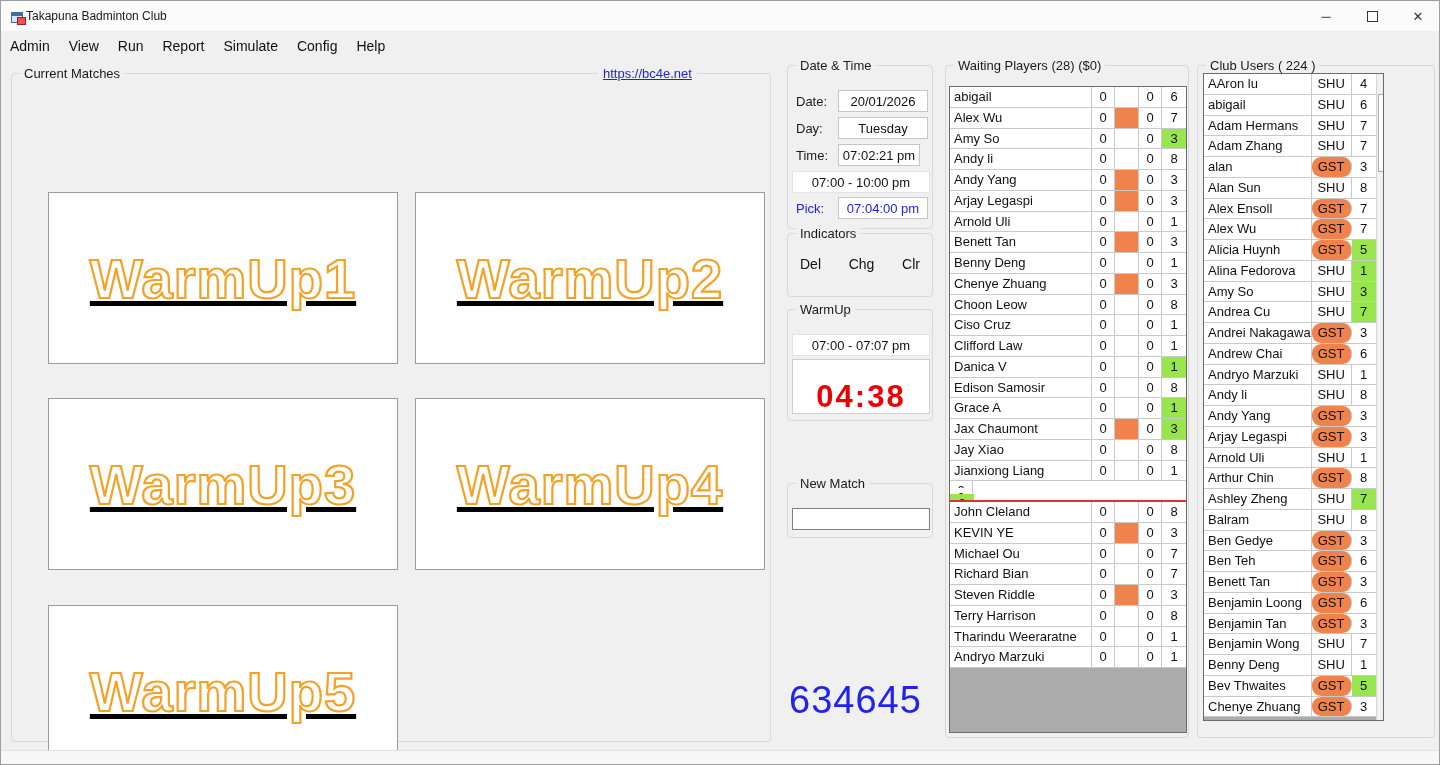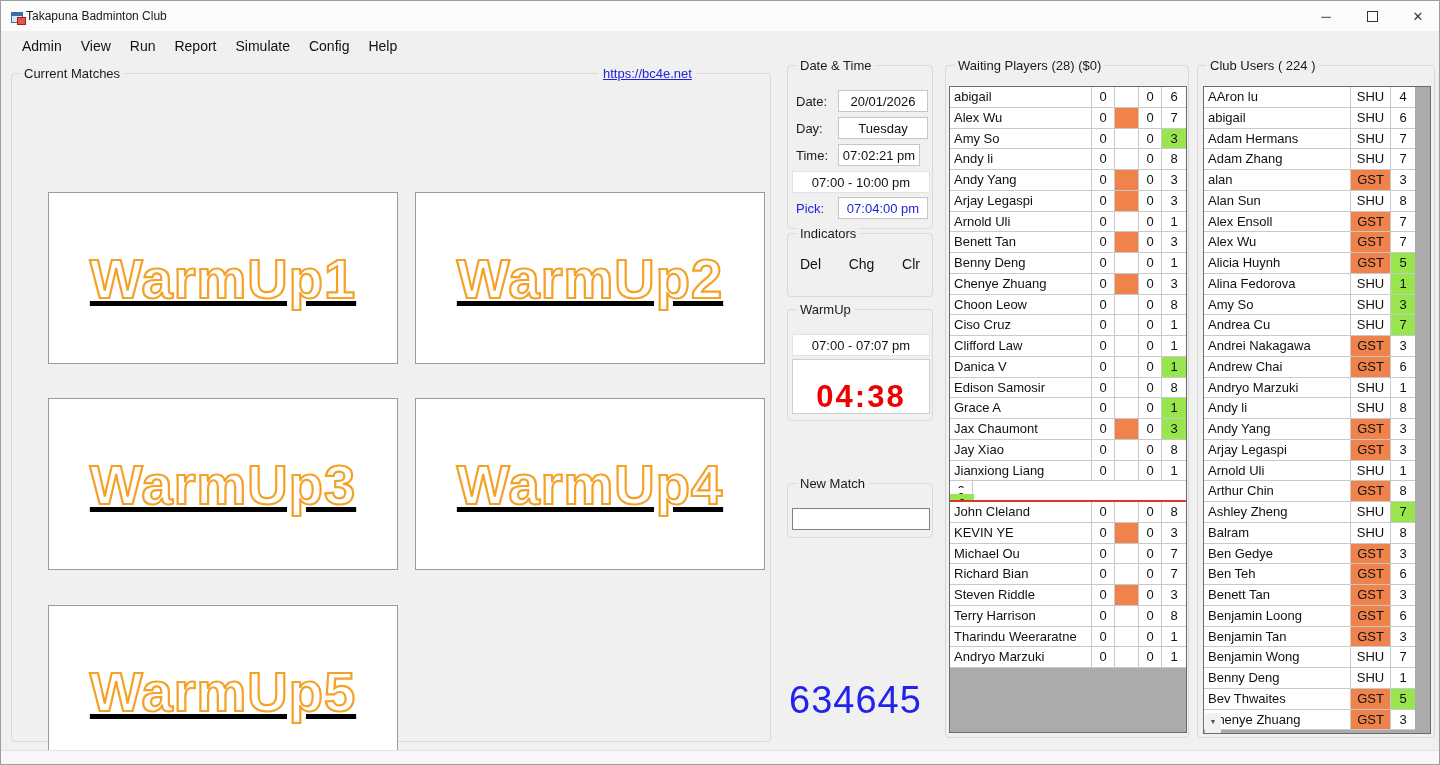--- a/index.html
+++ b/index.html
@@ -10,21 +10,21 @@
   .app-icon{width:16px;height:16px;margin-left:9px;position:relative;display:inline-block;}
   .app-icon .sq1{position:absolute;left:1px;top:4px;width:10px;height:9px;background:#D6E4F7;border:1px solid #3A6EA5;}
   .app-icon .sq1:before{content:"";position:absolute;left:0;top:0;width:10px;height:3px;background:#3A6EA5;}
   .app-icon .sq2{position:absolute;left:7px;top:9px;width:7px;height:6px;background:#E8534A;border:1px solid #922;}
   .titlebar .title{font-size:12px;color:#1A1A1A;}
   .winbtns{position:absolute;right:0;top:0;height:30px;display:flex;}
   .winbtn{width:46px;height:30px;display:flex;align-items:center;justify-content:center;font-size:13px;color:#333;cursor:default;}
   .winbtn .maxsq{width:9px;height:9px;border:1px solid #333;display:inline-block;}
 
   
-  .menubar{position:absolute;left:0;top:30px;width:1440px;height:29px;background:#F0F0F0;display:flex;align-items:center;padding-left:12px;box-sizing:border-box;}
+  .menubar{position:absolute;left:0;top:30px;width:1440px;height:29px;background:#F0F0F0;display:flex;align-items:center;padding-left:0;box-sizing:border-box;}
   .menu-item{font-size:14px;color:#111;padding:4px 9px;margin-right:1px;}
 
   
   .groupbox{position:absolute;border:1px solid #D9D9D9;border-radius:4px;box-sizing:border-box;}
   .gb-title{position:absolute;top:-8px;left:8px;background:#F0F0F0;padding:0 4px;font-size:13px;color:#1A1A1A;white-space:nowrap;}
 
   #current-matches{left:10px;top:72px;width:760px;height:669px;}
   .net-link{position:absolute;top:-8px;left:586px;background:#F0F0F0;padding:0 5px;font-size:13px;color:#2222DD;text-decoration:underline;}
 
   .court{position:absolute;width:350px;height:172px;background:#FFFFFF;border:1px solid #9B9B9B;display:flex;align-items:center;justify-content:center;box-sizing:border-box;text-decoration:underline;}
@@ -63,33 +63,33 @@
   #nx-range{left:4px;top:24px;width:138px;height:22px;border-color:#E3E3E3;}
 
   .session-code{position:absolute;left:788px;top:678px;font-size:38px;color:#2222EE;letter-spacing:1px;}
 
   
   #waiting-players{left:944px;top:64px;width:244px;height:673px;}
   #club-users{left:1196px;top:64px;width:238px;height:673px;}
 
   .tbl{position:absolute;background:#ABABAB;border:1px solid #6B6B6B;box-sizing:border-box;overflow:hidden;}
   #waiting-tbl{left:3px;top:20px;width:238px;height:647px;}
-  #club-tbl{left:5px;top:20px;width:228px;height:648px;display:flex;flex-direction:column;}
+  #club-tbl{left:5px;top:7px;width:181px;height:648px;display:flex;}
   #club-rows{width:211px;}
 
   .trow{display:flex;height:20.75px;box-sizing:border-box;border-bottom:1px solid #C9C9C9;background:#FFF;}
   .trow.divider{border-bottom:2px solid #D83434;flex-direction:column;}
   .cell{box-sizing:border-box;border-right:1px solid #C9C9C9;font-size:13px;color:#111;line-height:19px;overflow:hidden;white-space:nowrap;}
   .cell.name{flex:1;padding-left:4px;}
   .cell.num{text-align:center;}
   .w-v1{width:23px}.w-hl{width:24px}.w-v2{width:23px}.w-sc{width:24px;border-right:none;}
   .hl-on{background:#F0824C;}
   .green{background:#99E54E;}
   .c-type{width:40px;text-align:center;}
-  .c-type.gst{background:#F0824C;}
+  .c-type.gst{background:#F0824C;border-radius:9px;}
   .c-num{width:24px;text-align:center;border-right:none;}
 
   
   .scrollbar{width:17px;background:#F1F1F1;position:relative;border-left:1px solid #D5D5D5;box-sizing:border-box;}
   .sb-btn{position:absolute;left:0;width:16px;height:17px;display:flex;align-items:center;justify-content:center;font-size:7px;color:#505050;background:#F1F1F1;}
   .sb-up{top:0;}
   .sb-down{bottom:0;}
   .sb-thumb{position:absolute;left:1px;top:20px;width:13px;height:78px;background:#FDFDFD;border:1px solid #ACACAC;box-sizing:border-box;}
 
   .footer{position:absolute;left:0;top:749px;width:1440px;height:16px;background:#F7F7F7;border-top:1px solid #E2E2E2;}

